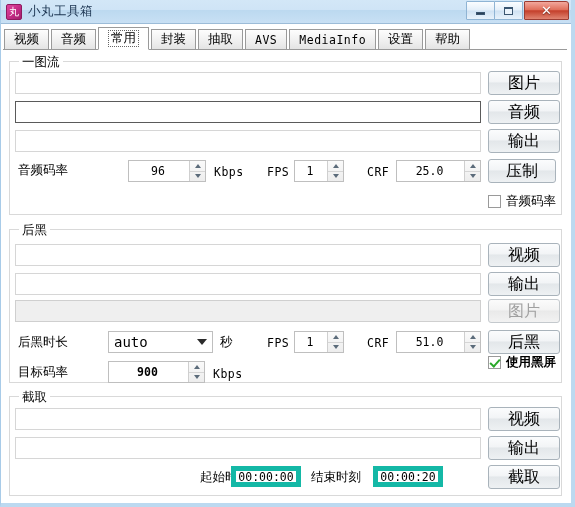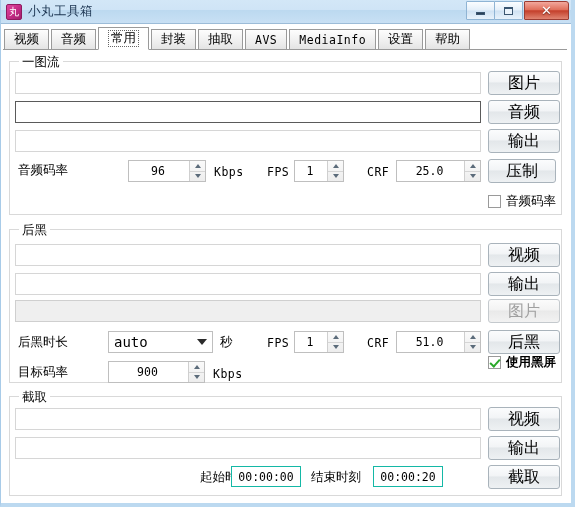--- a/index.html
+++ b/index.html
@@ -259,21 +259,21 @@
     width: 4px; height: 8px;
     border: solid #2aa82a;
     border-width: 0 2px 2px 0;
     transform: rotate(42deg);
   }
 
   
   .timefield {
     position: absolute;
     height: 21px;
-    border: 1px solid #14b8a6;
+    border: 5px solid #14b8a6;
     background: #ffffff;
     display: flex; align-items: center; justify-content: center;
     font-family: "DejaVu Sans Mono", monospace;
     font-size: 11.5px;
     color: #000;
   }
 </style>
 </head>
 <body>
 
@@ -432,21 +432,21 @@
       <div class="sep"></div>
       <div>
           <i class="ar dn"></i>
         </div>
     </div>
   </div>
 
   <div class="btn" style="left:487px; top:330px; width:72px;">后黑</div>
 
   <div class="lbl" style="left:17px; top:364px;">目标码率</div>
-  <div class="spin" style="left:107px; top:361px; width:97px;">
+  <div class="spin" style="left:107px; top:361px; width:97px;font-weight:bold;">
     <div class="spin-val">900</div>
     <div class="spin-arrows">
       <div>
           <i class="ar up"></i>
         </div>
       <div class="sep"></div>
       <div>
           <i class="ar dn"></i>
         </div>
     </div>

